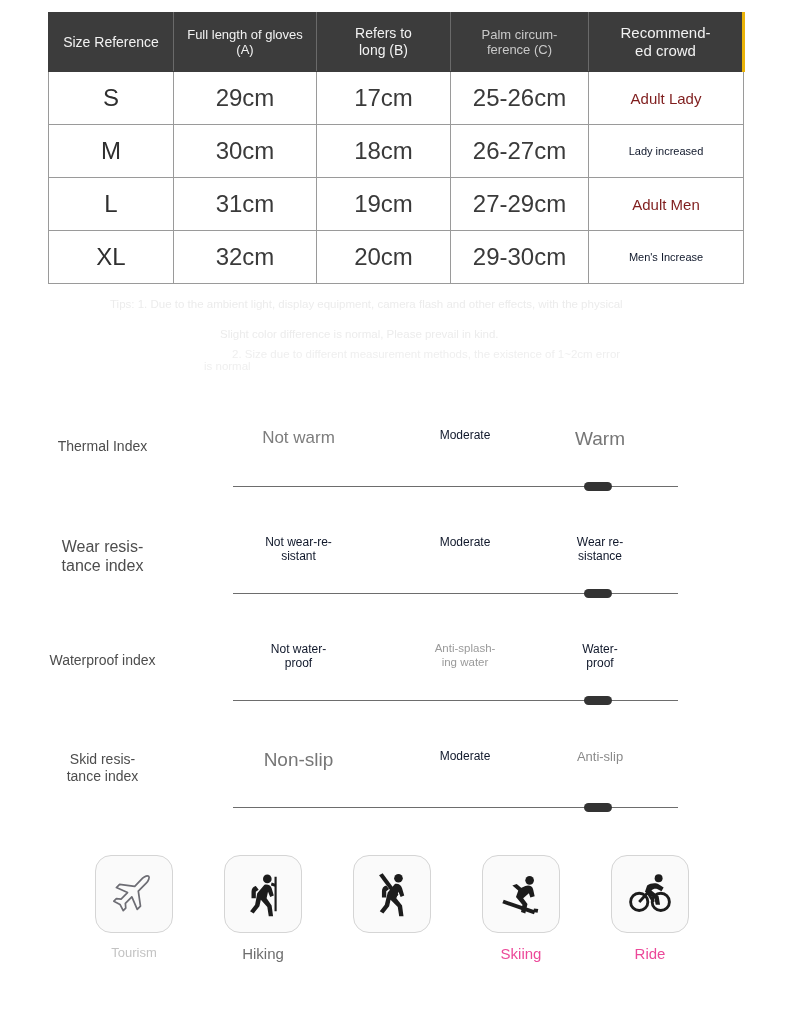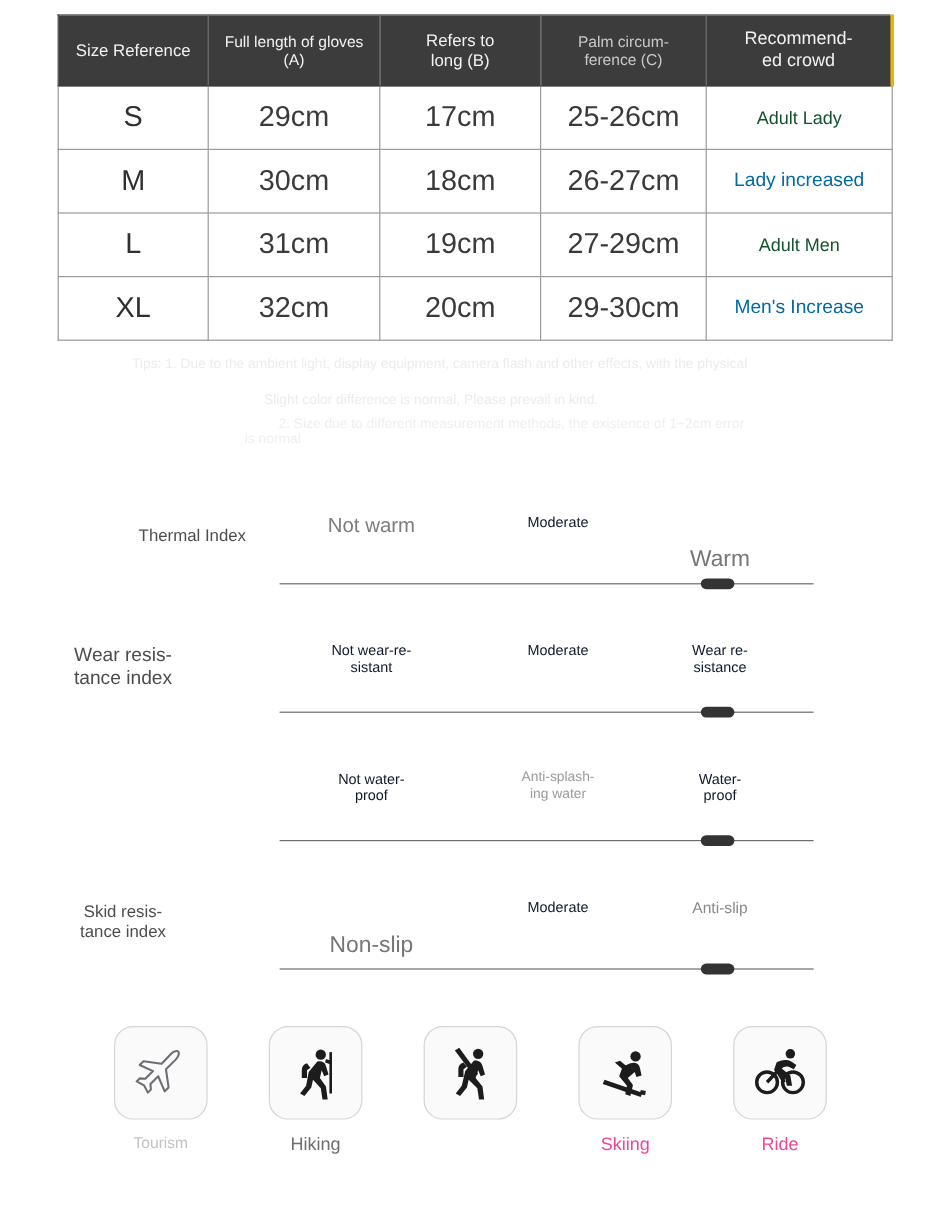--- a/index.html
+++ b/index.html
@@ -49,22 +49,22 @@
   .th-inner { display: block; }
   .th-l    { text-align: center; }
   .th-c    { text-align: center; }
   .th-big  { font-size: 15px; }
   .th-mid  { font-size: 14px; }
   .th-dim  { color: #c9c9c9; }
 
   table.size-table tbody td { height: 50px; }
   .cell-size  { font-size: 24px; color: #2f2f2f; }
   .cell-val   { font-size: 24px; color: #3a3a3a; }
-  .cell-crowd-lg { font-size: 15px; color: #14532d; }
-  .cell-crowd-sm { font-size: 16px; color: #0369a1; margin-left: 30px; }
+  .cell-crowd-lg { font-size: 15px; color: #7f1d1d; }
+  .cell-crowd-sm { font-size: 11px; color: #0f172a; margin-left: 30px; }
 
   
   .col-1 { width: 125px; }
   .col-2 { width: 143px; }
   .col-3 { width: 134px; }
   .col-4 { width: 138px; }
   .col-5 { width: 155px; }
 
   
   .tips {
@@ -86,37 +86,37 @@
   .index-row { position: relative; height: 107px; }
 
   .idx-label {
     position: absolute;
     left: 0;
     width: 205px;
     text-align: center;
     color: #4d4d4d;
     line-height: 1.2;
   }
-  .idx-label.one-line { top: 18px; text-align: right; }
+  .idx-label.one-line { top: 18px; }
   .idx-label.two-line { top: 10px; }
   .lbl-md  { font-size: 14px; }
   .lbl-lg  { font-size: 16px; }
 
   .idx-opts { position: absolute; left: 205px; top: 8px; width: 520px; height: 48px; }
   .idx-opt {
     position: absolute;
     text-align: center;
     line-height: 1.2;
     color: #8d8d8d;
   }
-  .opt-a { left: 32px;  width: 145px; }
+  .opt-a { left: 21px;  width: 145px; }
   .opt-b { left: 195px; width: 130px; }
   .opt-c { left: 330px; width: 130px; }
 
-  .sz-19 { font-size: 19px; color: #767676; margin-top: 28px; }
+  .sz-19 { font-size: 19px; color: #767676; }
   .sz-17 { font-size: 17px; color: #7d7d7d; }
   .sz-13 { font-size: 13px; color: #8a8a8a; }
   .sz-12 { font-size: 12px; color: #0f172a; }
   .sz-11 { font-size: 11.5px; color: #9a9a9a; }
 
   .slider { position: absolute; left: 233px; top: 62px; width: 445px; height: 10px; }
   .slider-track {
     position: absolute;
     left: 0; top: 4px;
     width: 445px; height: 1px;
@@ -259,20 +259,23 @@
         <div>sistance</div>
       </div>
     </div>
     <div class="slider">
       <div class="slider-track"></div>
       <div class="slider-thumb" style="left: 351px;"></div>
     </div>
   </div>
 
   <div class="index-row">
+    <div class="idx-label one-line lbl-md">
+      <div>Waterproof index</div>
+    </div>
     <div class="idx-opts">
       <div class="idx-opt opt-a sz-12">
         <div>Not water-</div>
         <div>proof</div>
       </div>
       <div class="idx-opt opt-b sz-11">
         <div>Anti-splash-</div>
         <div>ing water</div>
       </div>
       <div class="idx-opt opt-c sz-12">

